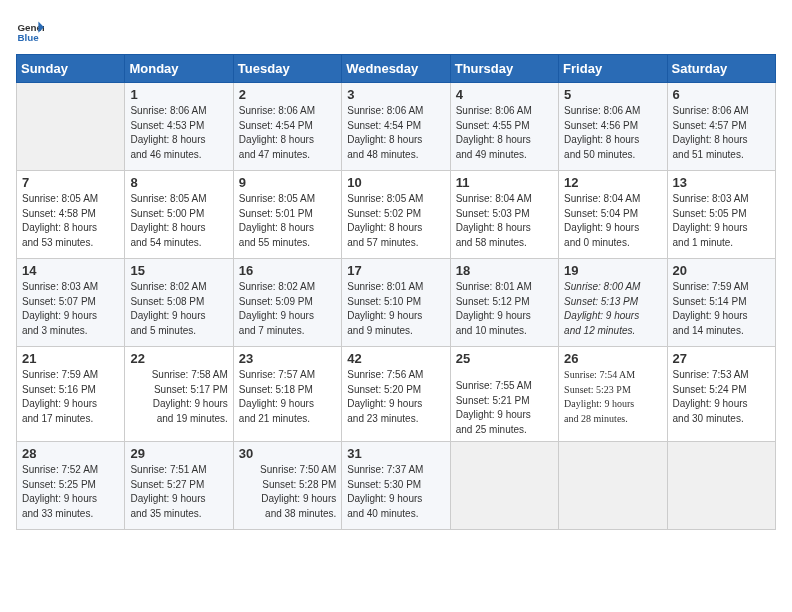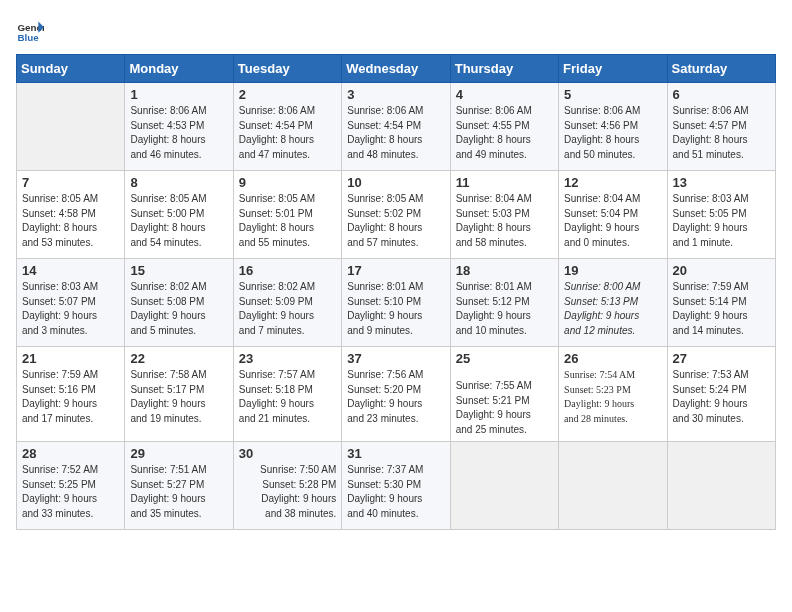--- a/index.html
+++ b/index.html
@@ -260,34 +260,34 @@
       <tr>
         <td>
           <span class="day-number">21</span>
           <div class="cell-content" style="white-space: pre-line;">Sunrise: 7:59 AM
 Sunset: 5:16 PM
 Daylight: 9 hours
 and 17 minutes.</div>
         </td>
         <td>
           <span class="day-number">22</span>
-          <div class="cell-content" style="white-space: pre-line;">Sunrise: 7:58 AM
+          <div class="cell-content" style="white-space: pre-line; text-align: right;">Sunrise: 7:58 AM
 Sunset: 5:17 PM
 Daylight: 9 hours
 and 19 minutes.</div>
         </td>
         <td>
           <span class="day-number">23</span>
           <div class="cell-content" style="white-space: pre-line;">Sunrise: 7:57 AM
 Sunset: 5:18 PM
 Daylight: 9 hours
 and 21 minutes.</div>
         </td>
         <td>
-          <span class="day-number">37</span>
+          <span class="day-number">42</span>
           <div class="cell-content" style="white-space: pre-line;">Sunrise: 7:56 AM
 Sunset: 5:20 PM
 Daylight: 9 hours
 and 23 minutes.</div>
         </td>
         <td>
           <span class="day-number">25</span>
           <div class="cell-content" style="white-space: pre-line; margin-top: 13px;">Sunrise: 7:55 AM
 Sunset: 5:21 PM
 Daylight: 9 hours

